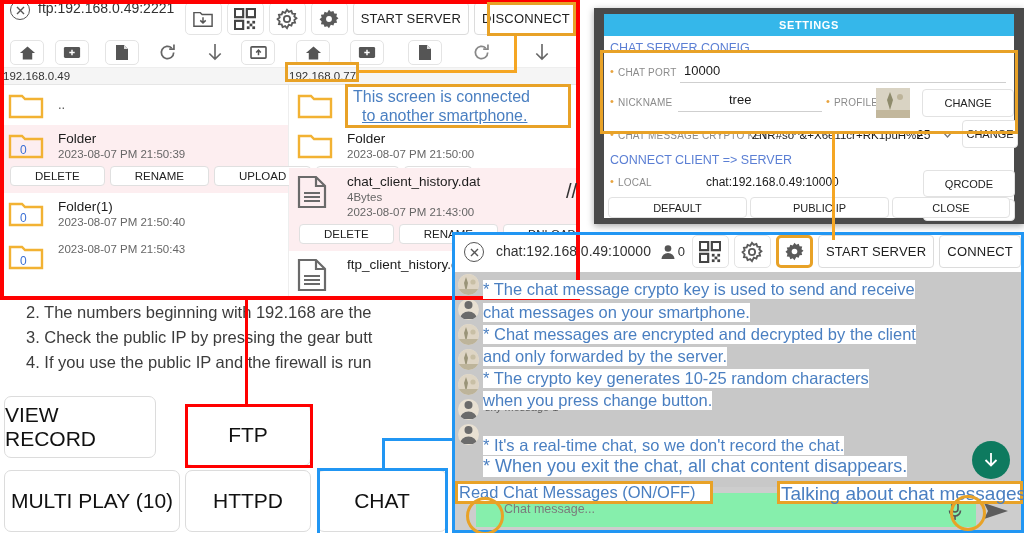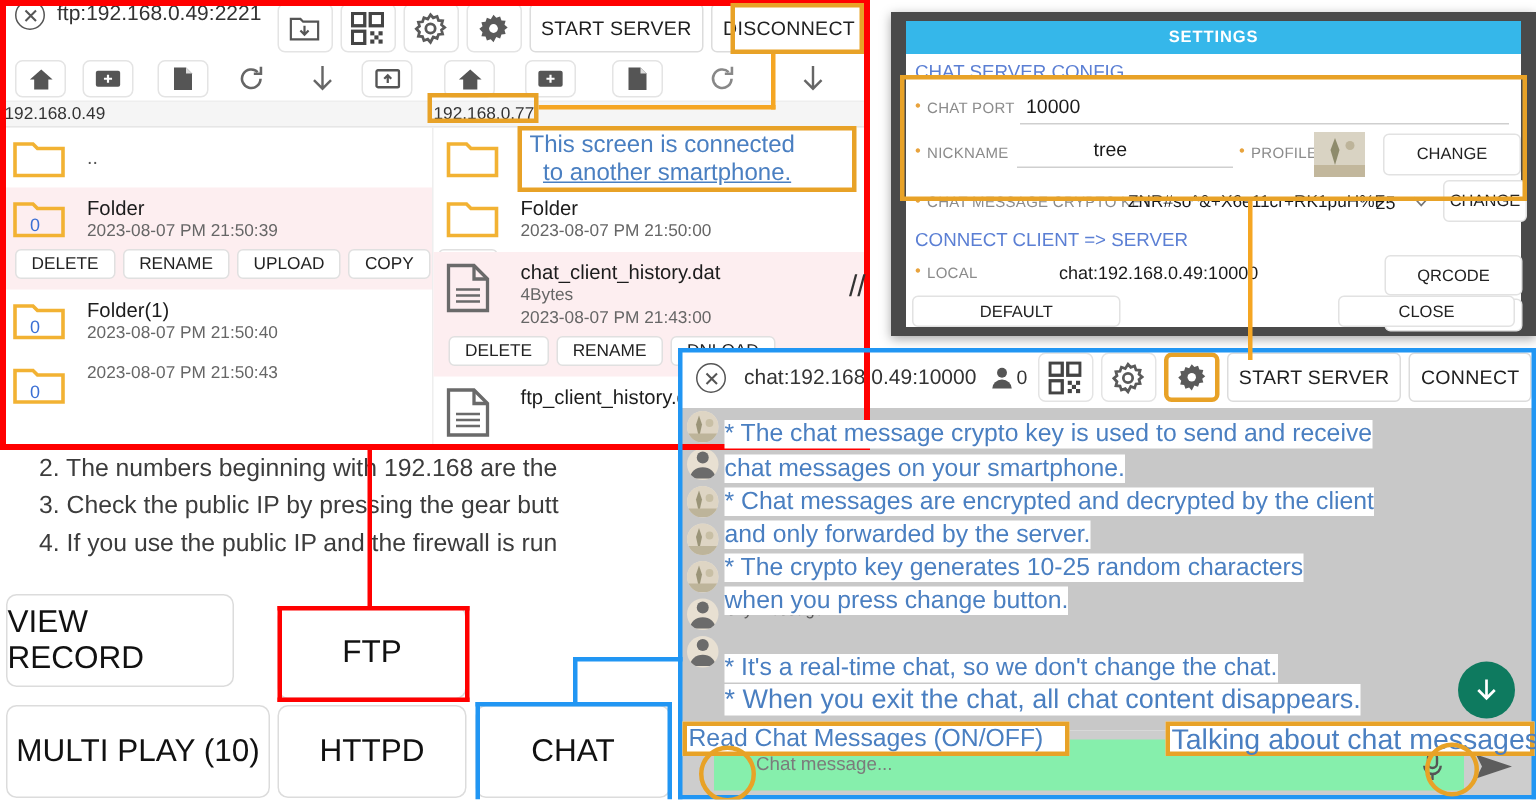--- a/index.html
+++ b/index.html
@@ -45,21 +45,21 @@
   .pane-split { position:absolute; top:85px; left:288px; width:1px; height:215px; background:#eee; }
 
   .filelist { position:absolute; top:85px; width:288px; }
   .frow { position:relative; padding:6px 0 6px 8px; min-height:34px; }
   .frow.sel { background:#fdeef0; }
   .ficon { position:absolute; left:8px; top:7px; width:36px; height:28px; }
   .fname { margin-left:50px; font-size:13.5px; color:#1c1c1c; line-height:16px; }
   .fsub  { margin-left:50px; font-size:11.5px; color:#666; line-height:15px; }
   .factions { display:flex; gap:5px; margin:4px 0 1px 2px; }
   .factions div { border:1px solid #e0e0e0; border-radius:4px; background:#fff;
-     font-size:11.5px; padding:3px 10px; color:#222; }
+     font-size:11.5px; padding:3px 24px; color:#222; }
   .dots { margin-left:50px; font-size:13px; color:#555; line-height:28px; }
 
   
   #instr { position:absolute; left:0; top:300px; width:470px; height:85px; background:#fff; }
   #instr p { font-size:16.5px; color:#3c3c3c; line-height:25px; margin-left:26px; white-space:nowrap; }
 
   
   .bigbtn { position:absolute; border:1px solid #dcdcdc; border-radius:7px; background:#fff;
     display:flex; align-items:center; justify-content:center; font-size:21px; color:#111; }
 
@@ -536,20 +536,21 @@
 
       <div class="abs" style="left:6px; top:158px; width:398px; height:24px;">
         <span class="bullet" style="position:absolute;left:0;top:3px;">•</span>
         <span class="flabel" style="position:absolute;left:8px;top:5px;">LOCAL</span>
         <span class="abs" style="left:96px; top:3px; font-size:12px; color:#1a1a1a;">chat:192.168.0.49:10000</span>
         <div class="sbtn abs" style="left:313px; top:-2px; width:92px; height:27px;">QRCODE</div>
         <div class="sbtn abs" style="left:313px; top:27px; width:92px; height:22px;"></div>
       </div>
 
       <div class="sbtn abs" style="left:4px;  top:183px; width:139px; height:21px;">DEFAULT</div>
+      <div class="sbtn abs" style="left:146px;top:183px; width:139px; height:21px;">PUBLIC IP</div>
       <div class="sbtn abs" style="left:288px;top:183px; width:118px; height:21px;">CLOSE</div>
     </div>
   </div>
 
   <div class="red-line" style="left:0;   top:0;   width:580px; height:4px;"></div>
   <div class="red-line" style="left:576px;top:0;   width:4px;  height:300px;"></div>
   <div class="red-line" style="left:0;   top:296px;width:580px; height:4px;"></div>
   <div class="red-line" style="left:0;   top:0;   width:4px;  height:300px;"></div>
 
   <div class="red-line" style="left:245px; top:296px; width:3px; height:110px;"></div>
@@ -583,21 +584,21 @@
   <div class="ann-box" style="left:600px; top:50px; width:418px; height:84px;"></div>
 
   <div class="orange-line" style="left:832px; top:134px; width:3px; height:106px;"></div>
 
   <div class="ann-txt hl" style="left:483px; top:280px; font-size:16.5px;">* The chat message crypto key is used to send and receive</div>
   <div class="ann-txt hl" style="left:483px; top:303px; font-size:16.5px;">chat messages on your smartphone.</div>
   <div class="ann-txt hl" style="left:483px; top:325px; font-size:16.5px;">* Chat messages are encrypted and decrypted by the client</div>
   <div class="ann-txt hl" style="left:483px; top:347px; font-size:16.5px;">and only forwarded by the server.</div>
   <div class="ann-txt hl" style="left:483px; top:369px; font-size:16.5px;">* The crypto key generates 10-25 random characters</div>
   <div class="ann-txt hl" style="left:483px; top:391px; font-size:16.5px;">when you press change button.</div>
-  <div class="ann-txt hl" style="left:483px; top:436px; font-size:16.5px;">* It's a real-time chat, so we don't change the chat.</div>
+  <div class="ann-txt hl" style="left:483px; top:436px; font-size:16.5px;">* It's a real-time chat, so we don't record the chat.</div>
   <div class="ann-txt hl" style="left:483px; top:456px; font-size:18px;">* When you exit the chat, all chat content disappears.</div>
 
   <div class="ann-box" style="left:455px; top:481px; width:258px; height:23px; background:#fff;"></div>
   <div class="ann-txt" style="left:459px; top:483px; font-size:16.5px;">Read Chat Messages (ON/OFF)</div>
   <div class="ann-box" style="left:777px; top:481px; width:246px; height:23px; background:#fff;"></div>
   <div class="ann-txt" style="left:781px; top:483px; font-size:19px;">Talking about chat messages</div>
 
   <div class="abs" style="left:466px; top:497px; width:38px; height:38px; border:3px solid #e8a227; border-radius:50%;"></div>
   <div class="abs" style="left:950px; top:495px; width:36px; height:36px; border:3px solid #e8a227; border-radius:50%;"></div>
 

